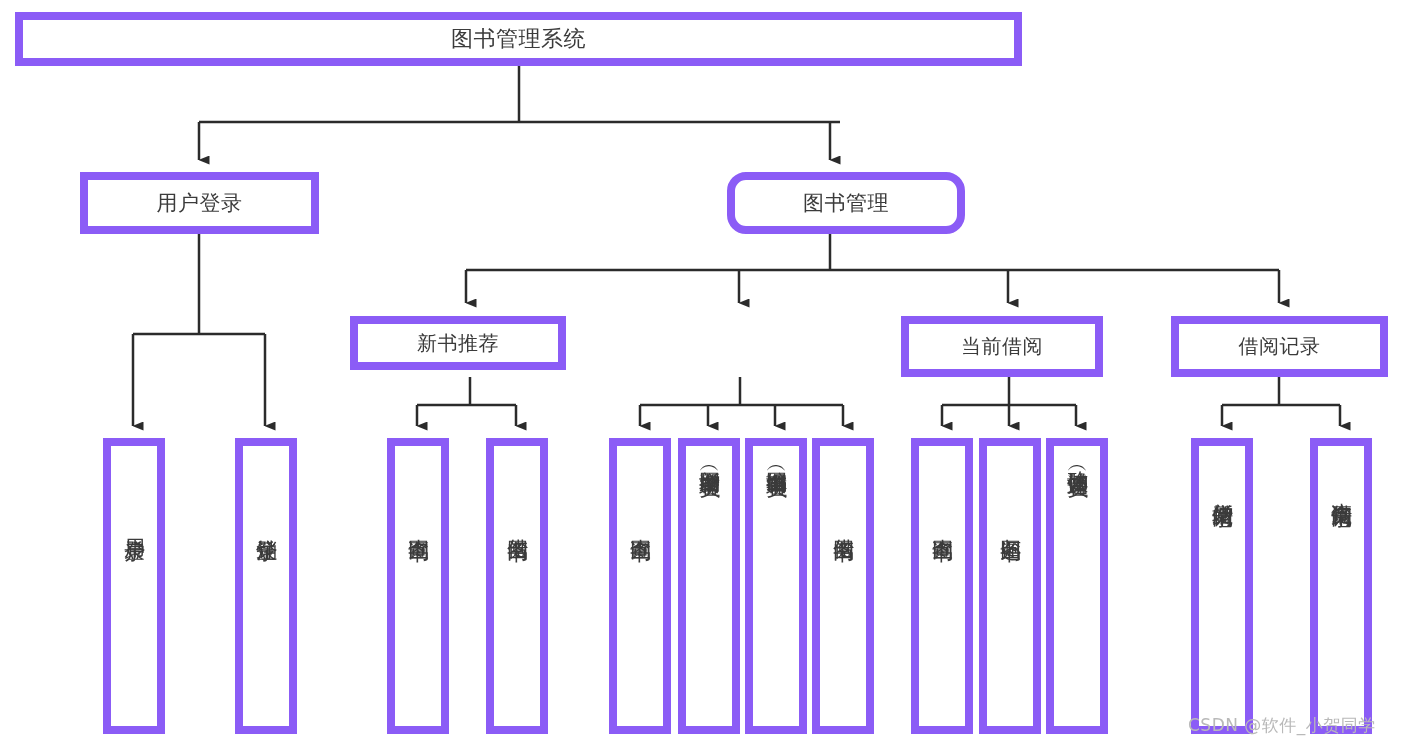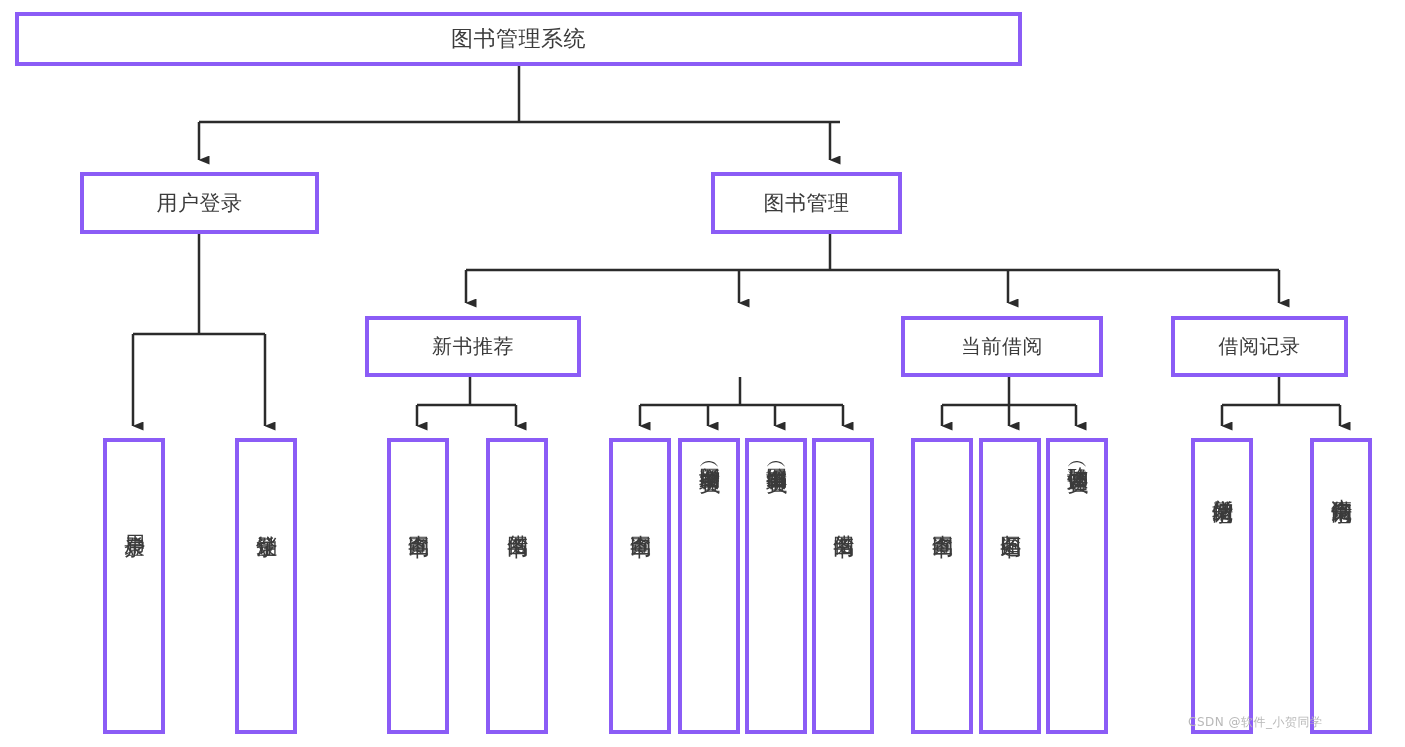--- a/index.html
+++ b/index.html
@@ -23,21 +23,21 @@
     left: 0;
     top: 0;
     width: 1405px;
     height: 747px;
     pointer-events: none;
   }
   .node {
     position: absolute;
     box-sizing: border-box;
     background: #ffffff;
-    border: 4px solid #8b5cf6;
+    border: 8px solid #8b5cf6;
     display: flex;
     align-items: center;
     justify-content: center;
   }
   .node .node-label {
     color: #3b3b3b;
     font-size: 21px;
     line-height: 1.25;
     letter-spacing: 0.5px;
     white-space: nowrap;
@@ -58,21 +58,21 @@
     font-size: 21px;
     line-height: 1.32;
     letter-spacing: 1px;
     white-space: nowrap;
     color: #3b3b3b;
   }
   .watermark {
     position: absolute;
     left: 1188px;
     top: 714px;
-    font-size: 12px;
+    font-size: 17px;
     color: #b9b9b9;
     white-space: nowrap;
     letter-spacing: 0.5px;
   }
 </style>
 </head>
 <body>
 
 <div id="diagram-root">
 
@@ -126,31 +126,31 @@
     </g>
   </svg>
 
   <div class="node root" style="left:15px; top:12px; width:1007px; height:54px;">
     <span class="node-label">图书管理系统</span>
   </div>
 
   <div class="node level2" style="left:80px; top:172px; width:239px; height:62px;">
     <span class="node-label">用户登录</span>
   </div>
-  <div class="node level2" style="left:711px; top:172px; width:191px; height:62px;">
+  <div class="node level2" style="left:727px; top:172px; width:238px; height:62px;border-radius:19px;">
     <span class="node-label">图书管理</span>
   </div>
 
-  <div class="node level3" style="left:365px; top:316px; width:216px; height:61px;">
+  <div class="node level3" style="left:350px; top:316px; width:216px; height:54px;">
     <span class="node-label">新书推荐</span>
   </div>
   <div class="node level3" style="left:901px; top:316px; width:202px; height:61px;">
     <span class="node-label">当前借阅</span>
   </div>
-  <div class="node level3" style="left:1171px; top:316px; width:177px; height:61px;">
+  <div class="node level3" style="left:1171px; top:316px; width:217px; height:61px;">
     <span class="node-label">借阅记录</span>
   </div>
 
   <div class="node leaf" style="left:103px; top:438px; width:62px; height:296px;">
     <span class="node-label" style="margin-top:76px;">用户登录</span>
   </div>
   <div class="node leaf" style="left:235px; top:438px; width:62px; height:296px;">
     <span class="node-label" style="margin-top:76px;">注销登录</span>
   </div>
 

